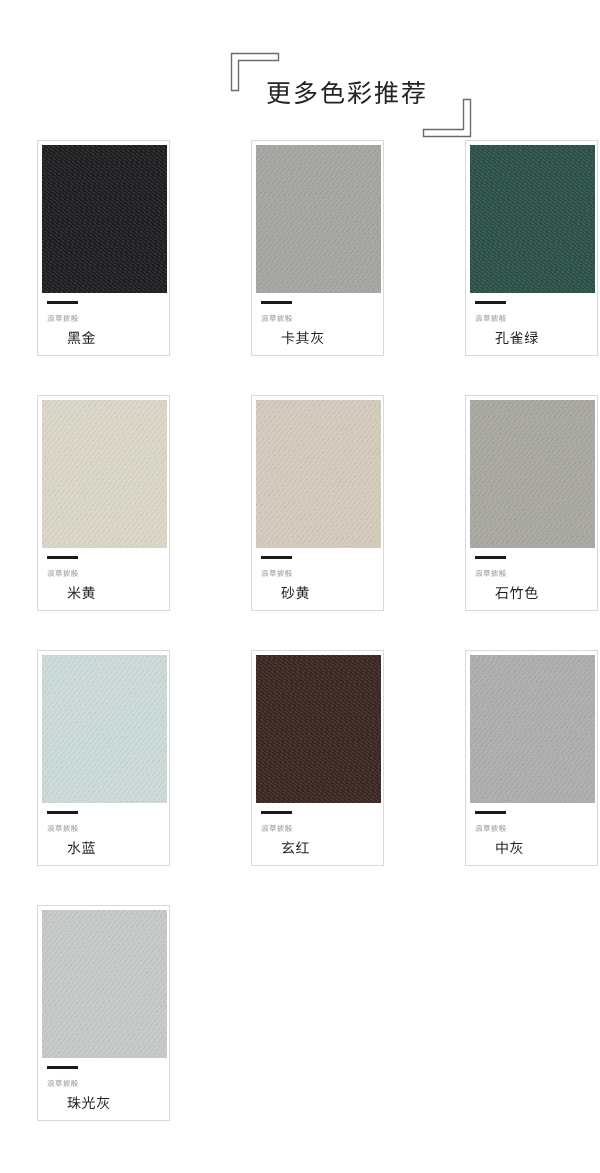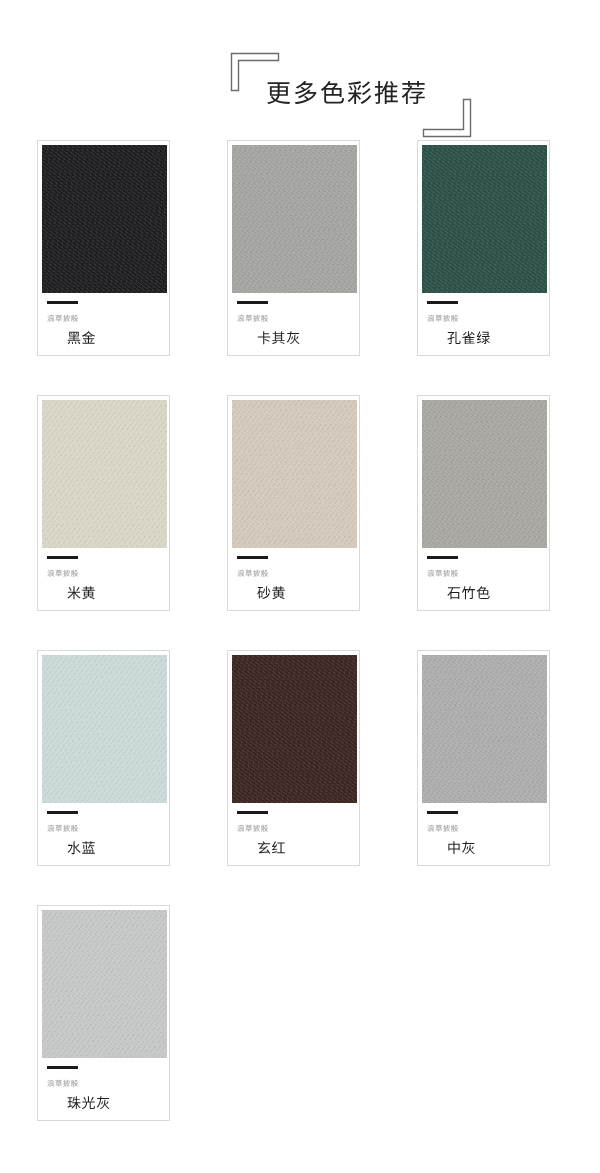--- a/index.html
+++ b/index.html
@@ -65,20 +65,21 @@
     padding: 0 0 0 0;
     box-sizing: border-box;
   }
   .row {
     display: flex;
     flex-direction: row;
     justify-content: flex-start;
     padding-left: 37px;
     margin-bottom: 39px;
     box-sizing: border-box;
+    gap: 24px;
   }
   .row:last-child { margin-bottom: 0; }
 
   .card {
     position: relative;
     width: 133px;
     height: 216px;
     background: #ffffff;
     border: 1px solid #d9d9d9;
     box-sizing: border-box;

